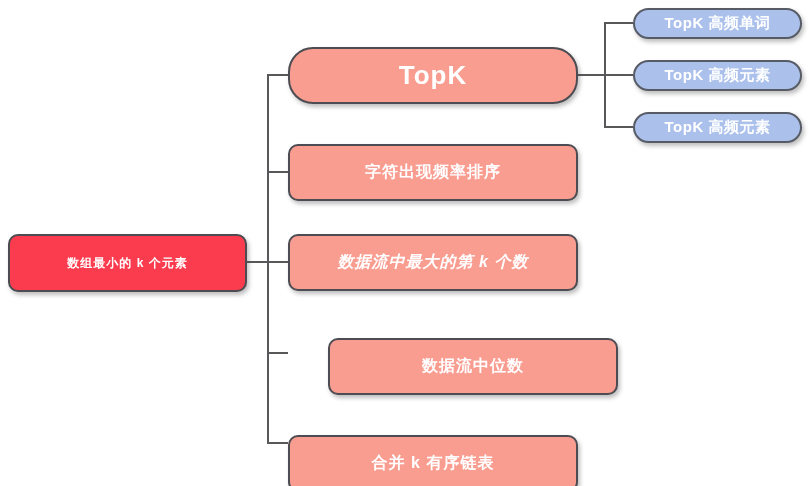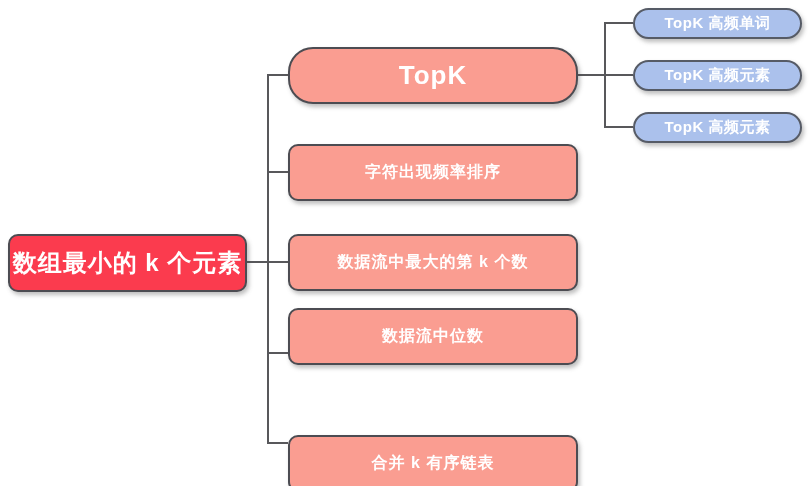--- a/index.html
+++ b/index.html
@@ -32,35 +32,35 @@
     text-align:center;
     box-shadow:2px 3px 4px rgba(70,70,70,.35);
     cursor:default;
     white-space:nowrap;
   }
   .node-root{
     left:8px;top:234px;width:239px;height:58px;
     background:var(--root-bg);
     border:2px solid var(--border);
     border-radius:10px;
-    font-size:24px;
+    font-size:12px;
     letter-spacing:1px;
   }
   .node-branch{
     left:288px;width:290px;height:57px;
     background:var(--branch-bg);
     border:2px solid var(--border);
     border-radius:10px;
     font-size:16px;
     letter-spacing:1px;
   }
   .node-branch.b0{top:47px;font-size:26px;border-radius:25px;}
   .node-branch.b1{top:144px;}
-  .node-branch.b2{top:234px;}
-  .node-branch.b3{top:308px;}
+  .node-branch.b2{top:234px;font-style:italic;}
+  .node-branch.b3{top:338px;margin-left:40px;}
   .node-branch.b4{top:435px;}
   .node-leaf{
     left:633px;width:169px;height:31px;
     background:var(--leaf-bg);
     border:2px solid var(--leaf-border);
     border-radius:17px;
     font-size:15px;
     letter-spacing:.5px;
   }
   .node-leaf.l0{top:8px;}

